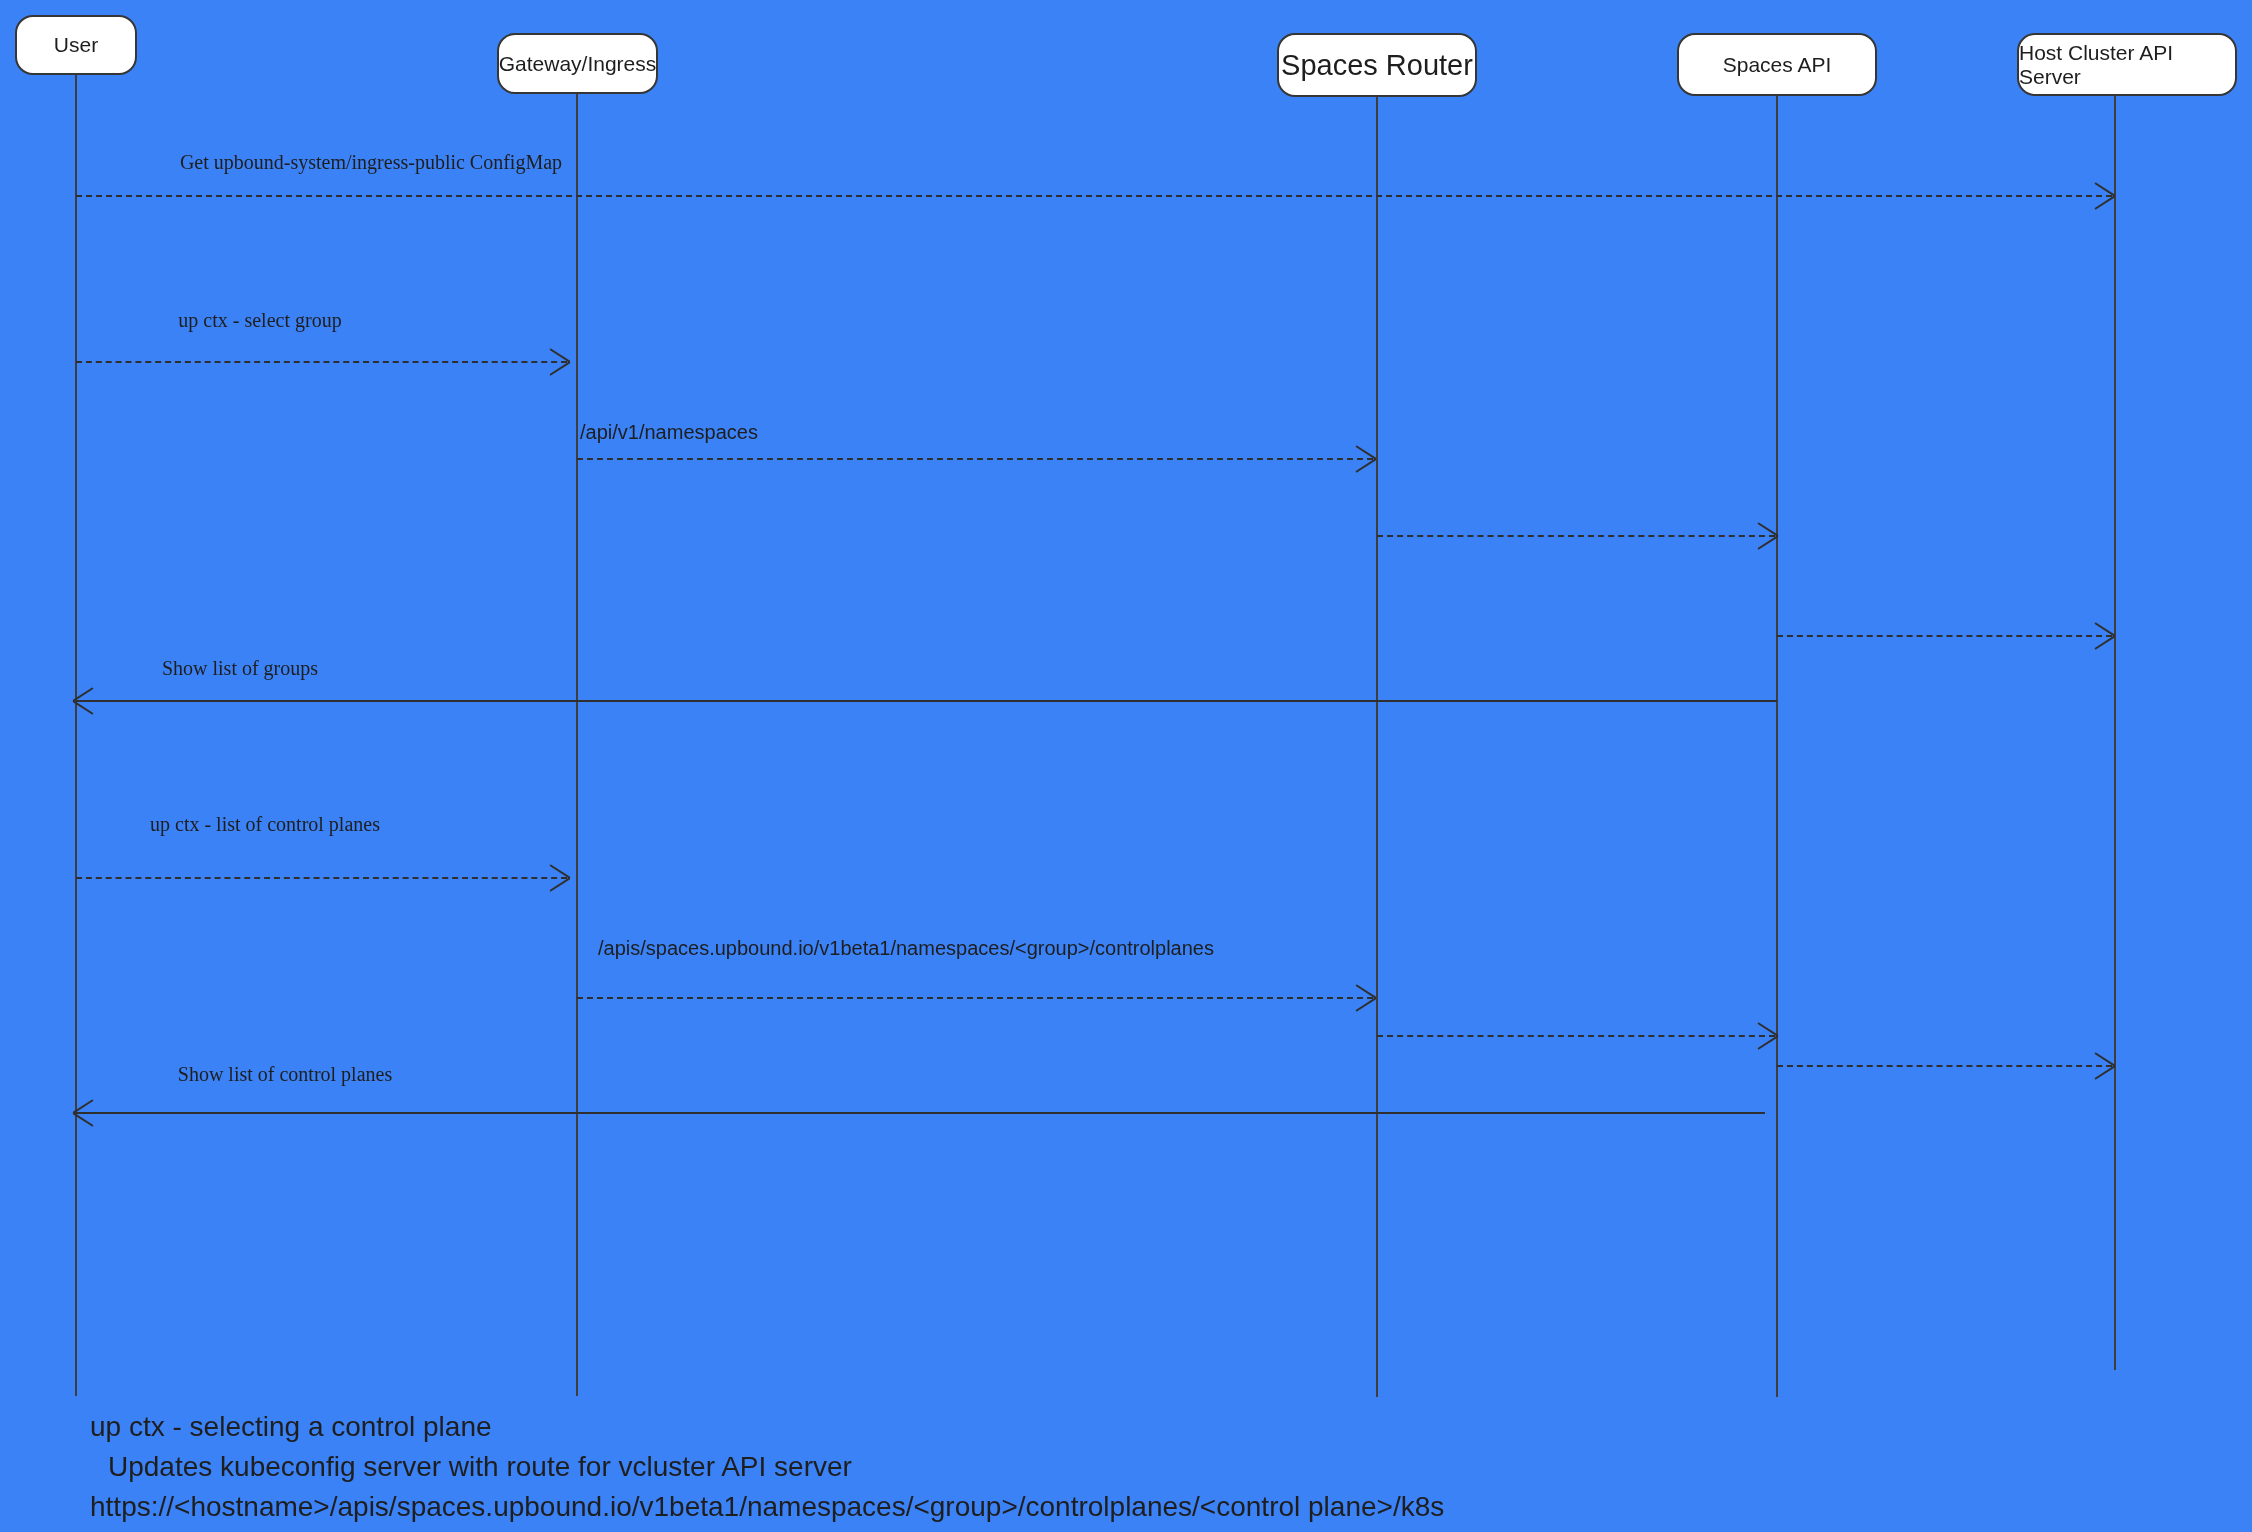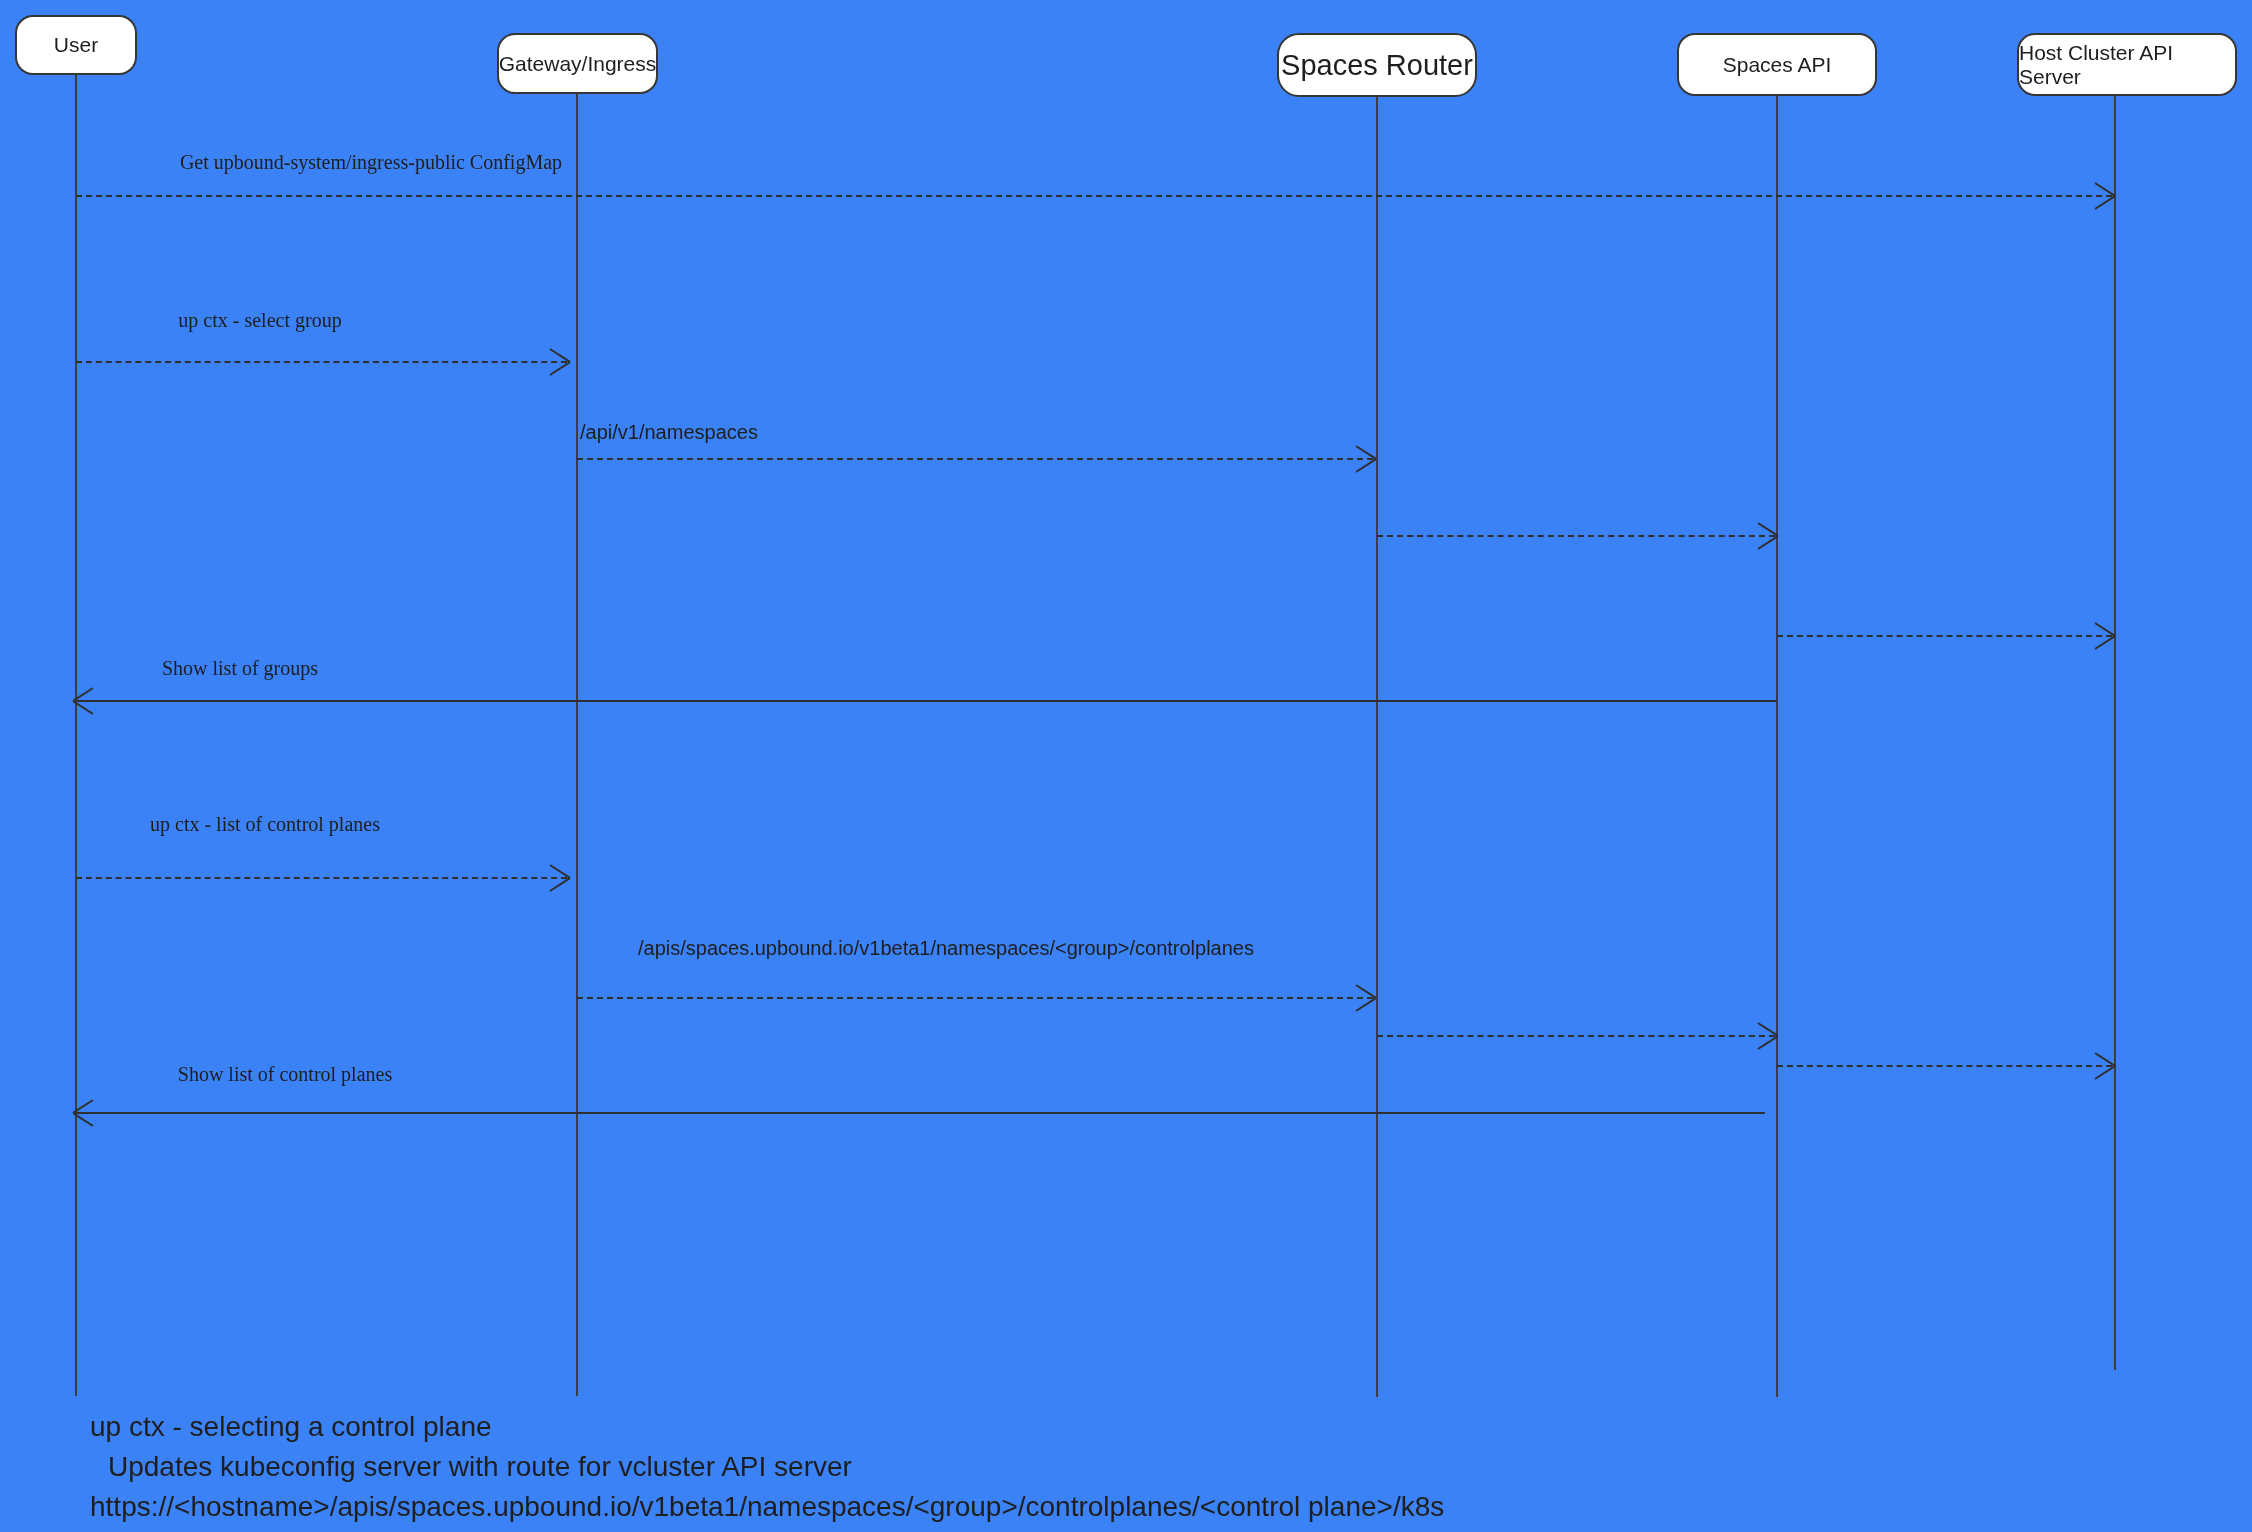--- a/index.html
+++ b/index.html
@@ -19,21 +19,21 @@
     border: 2.5px solid #363636;
     border-radius: 18px;
     display: flex;
     align-items: center;
     justify-content: center;
     box-sizing: border-box;
     font-size: 21px;
     color: #1e1e1e;
     z-index: 3;
   }
-  .actor.big { font-size: 29px; border-radius: 22px; }
+  .actor.big { font-size: 29px; }
   
   .lifeline {
     position: absolute;
     width: 2px;
     background: #3d3d3d;
     z-index: 1;
   }
   
   .arrow {
     position: absolute;
@@ -139,21 +139,21 @@
   <div class="msg-label center" style="left:100px; top:656px; width:280px;">Show list of groups</div>
   <div class="arrow solid" style="left:76px; top:700px; width:1701px;">
     <span class="head l"></span>
   </div>
 
   <div class="msg-label center" style="left:100px; top:812px; width:330px;">up ctx - list of control planes</div>
   <div class="arrow" style="left:76px; top:877px; width:491px;">
     <span class="head r"></span>
   </div>
 
-  <div class="msg-label" style="left:598px; top:936px;margin-left:40px;">/apis/spaces.upbound.io/v1beta1/namespaces/&lt;group&gt;/controlplanes</div>
+  <div class="msg-label" style="left:598px; top:936px;">/apis/spaces.upbound.io/v1beta1/namespaces/&lt;group&gt;/controlplanes</div>
   <div class="arrow" style="left:577px; top:997px; width:796px;">
     <span class="head r"></span>
   </div>
 
   <div class="arrow" style="left:1377px; top:1035px; width:398px;">
     <span class="head r"></span>
   </div>
 
   <div class="arrow" style="left:1777px; top:1065px; width:335px;">
     <span class="head r"></span>

